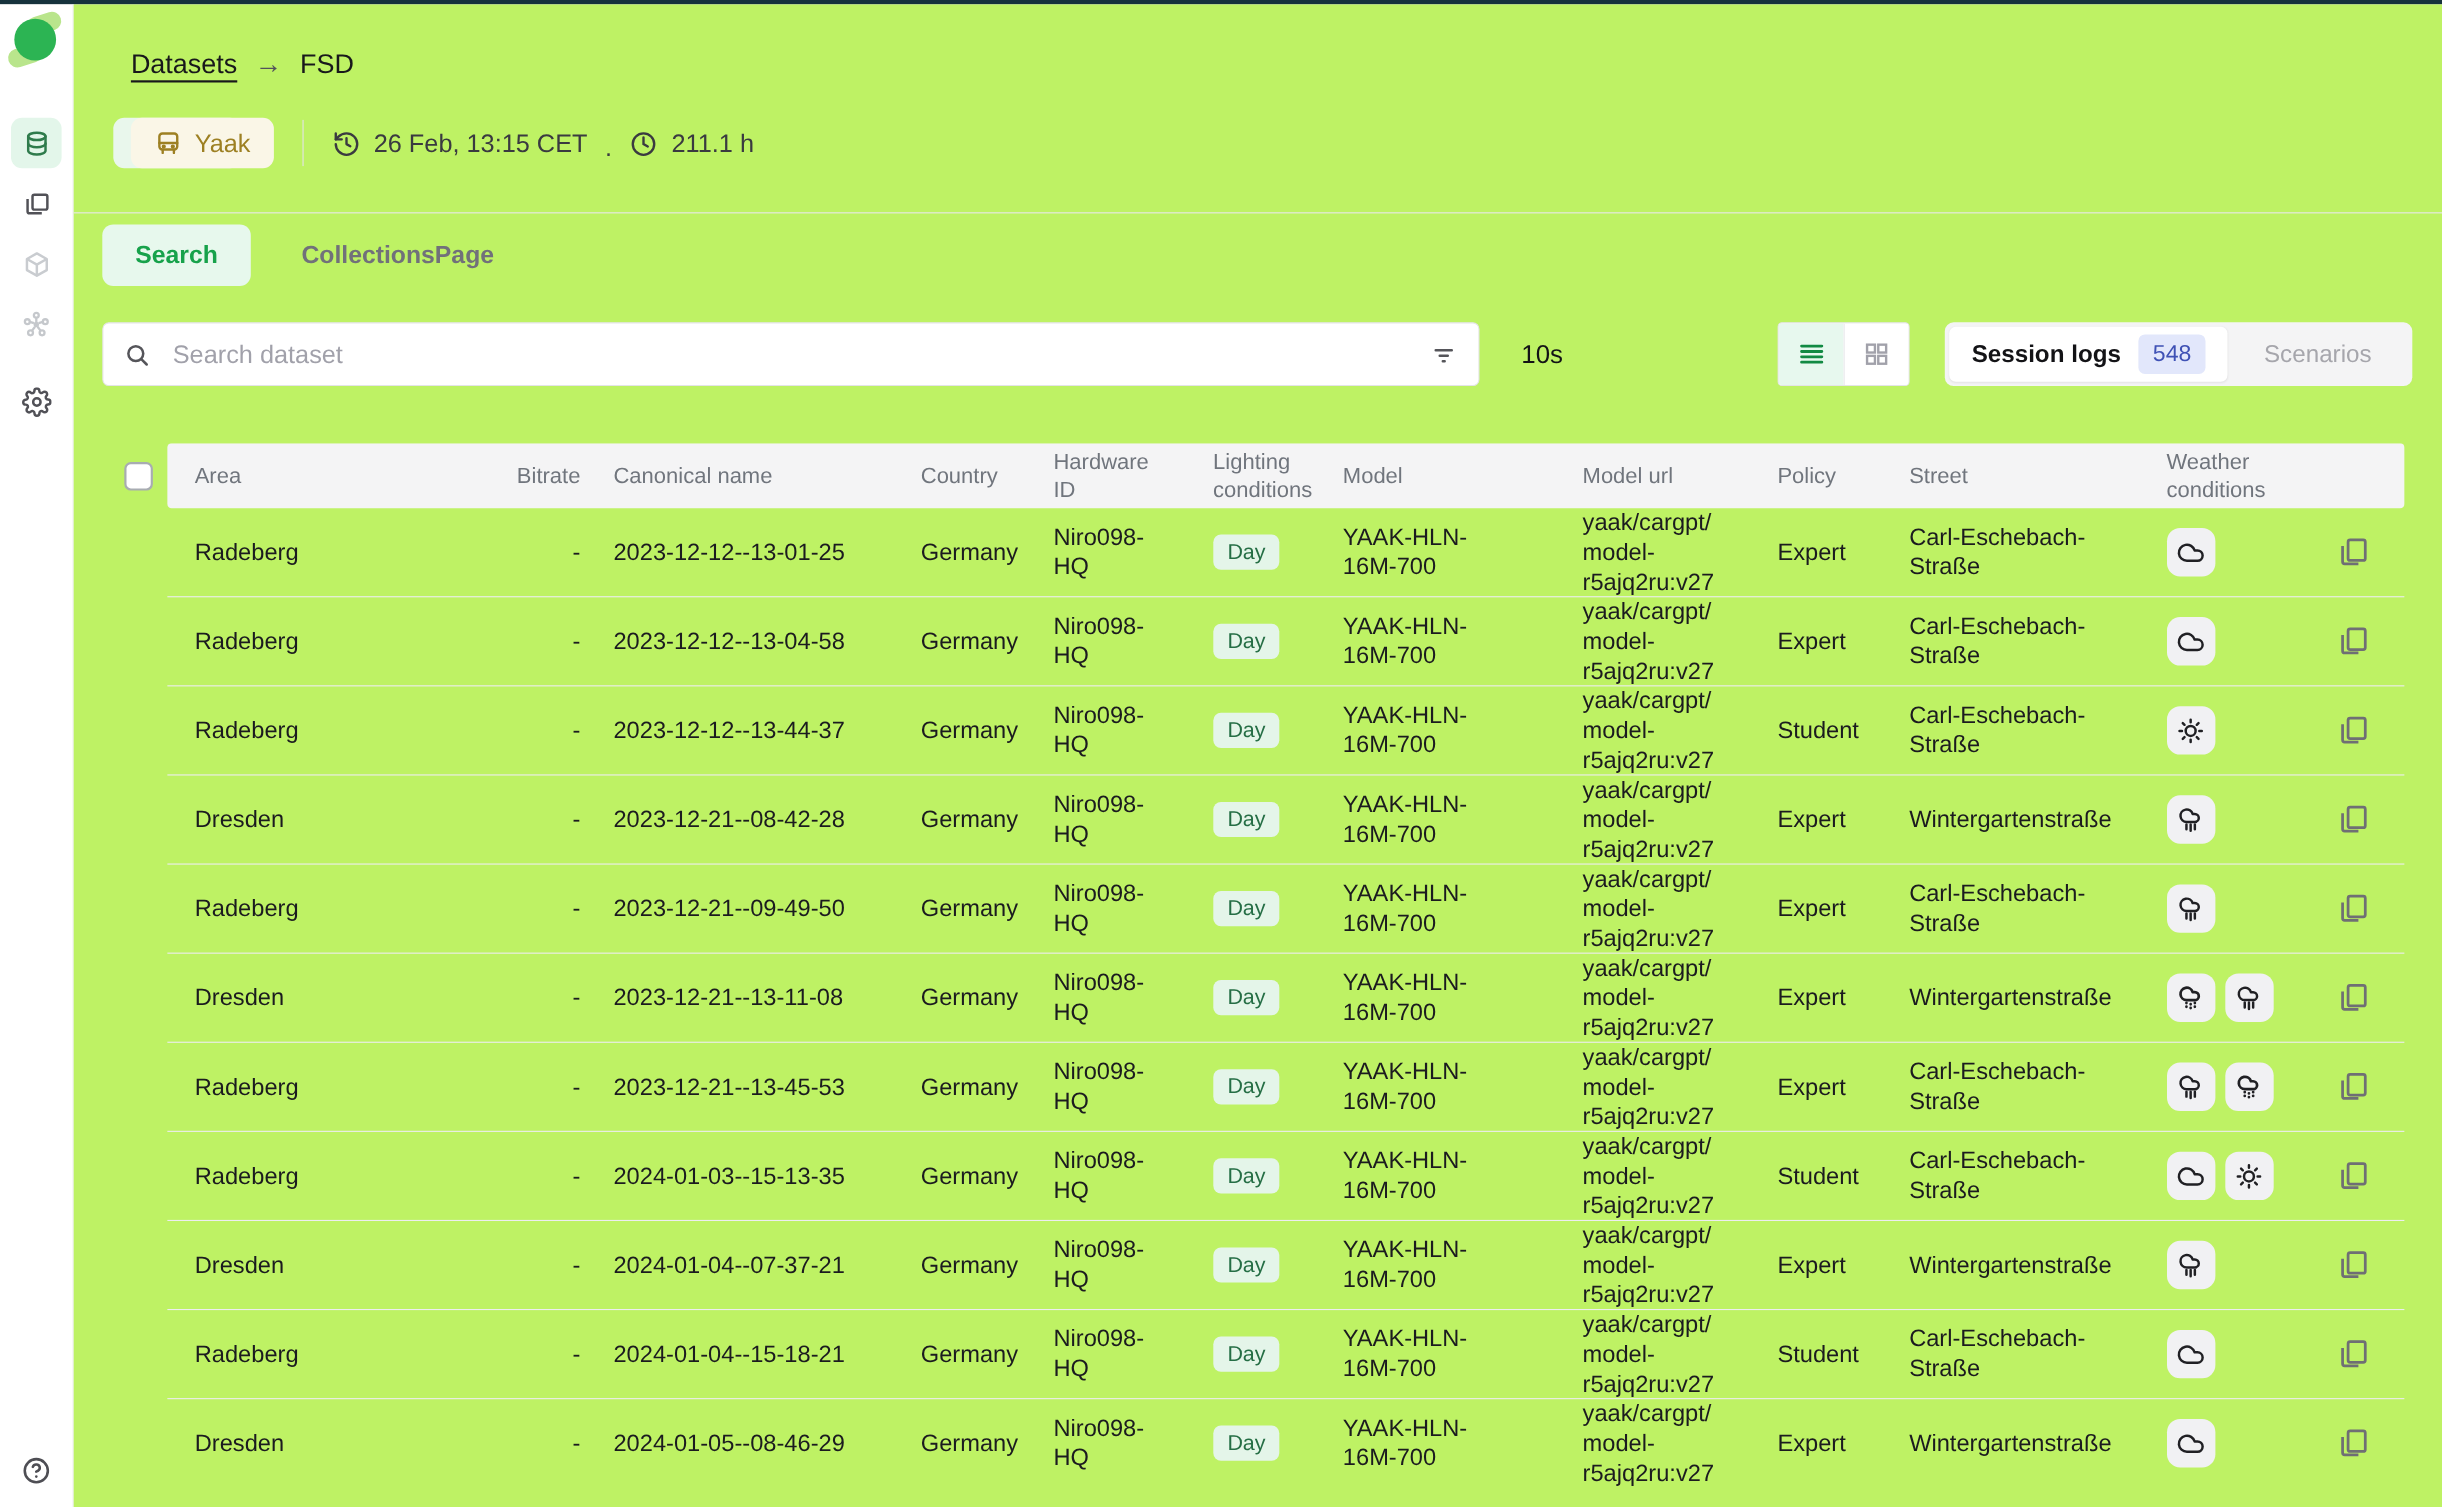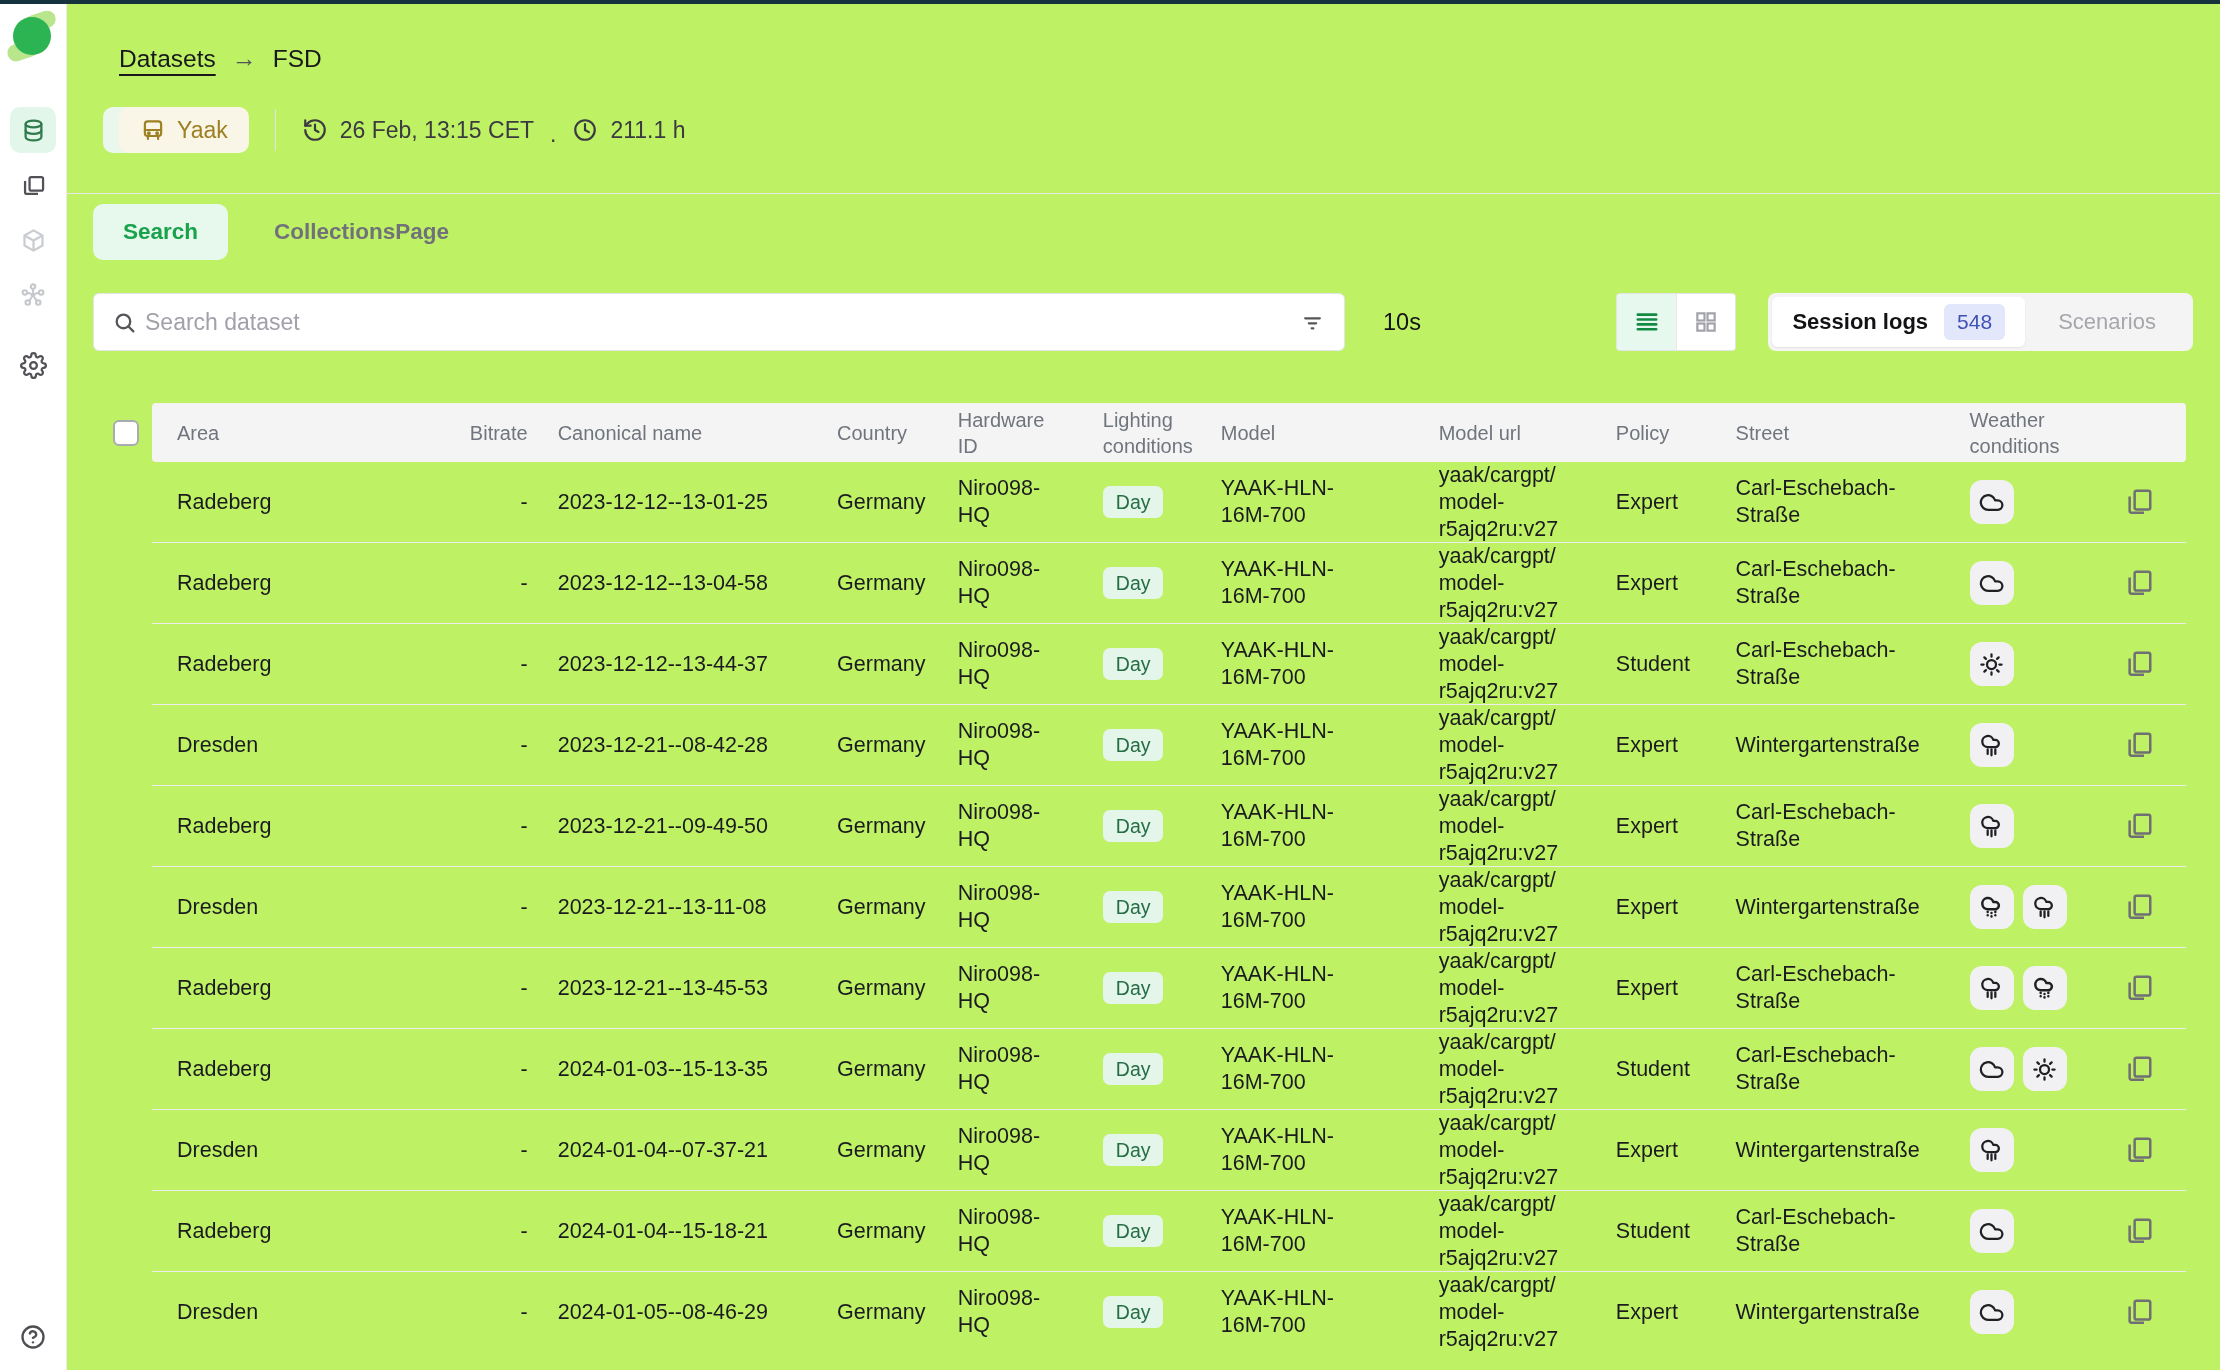--- a/index.html
+++ b/index.html
@@ -35,36 +35,36 @@
   .crumb-current { color:#18181b; font-weight:500; }
 
   .meta-row { position:absolute; left:52px; top:102px; height:48px; display:flex; align-items:center; }
   .chip-stack { position:relative; height:46px; }
   .chip-ghost { position:absolute; left:-16px; top:0; width:116px; height:46px;
     background:#e9f7ec; border-radius:10px; }
   .vehicle-chip { position:relative; height:46px; padding:0 21px; background:#faf6e7;
     border-radius:10px; display:flex; align-items:center; gap:11px;
     color:#9d8023; font-size:23px; font-weight:500; }
   .meta-divider { width:1px; height:42px; background:#e3e3e6; margin:0 26px; }
-  .meta-item { display:flex; align-items:flex-start; gap:12px; font-size:23px; color:#3a3a40; }
+  .meta-item { display:flex; align-items:flex-end; gap:12px; font-size:23px; color:#3a3a40; }
   .meta-dot { color:#3a3a40; font-size:23px; margin:8px 16px 0 16px; }
 
   .header-border { position:absolute; left:0; top:189px; width:2153px; height:1px; background:#e9e9ec; }
 
   .tabs { position:absolute; left:26px; top:198px; height:60px; display:flex; align-items:center; gap:46px;font-weight:bold; }
   .tab-active { padding:15px 30px; background:#e7f8ed; color:#17a24b; border-radius:10px;
     font-size:22.5px; }
   .tab-plain { color:#71717a; font-size:22.5px; }
 
   
   .toolbar { position:absolute; left:26px; top:288px; width:2100px; height:60px;
     display:flex; align-items:center; }
   .search-box { width:1252px; height:58px; border:1px solid #e4e4e7; border-radius:6px;
     background:#fff; display:flex; align-items:center; padding:0 10px 0 18px; }
-  .search-box input { flex:1; border:none; outline:none; font-size:23px; margin-left:8px;
+  .search-box input { flex:1; border:none; outline:none; font-size:23px; margin-left:20px;
     font-family:"Liberation Sans", sans-serif; color:#18181b; }
   .search-box input::placeholder { color:#a1a1aa; }
   .filter-btn { width:44px; height:44px; display:flex; align-items:center; justify-content:center;
     background:none; border:none; cursor:pointer; }
   .interval { margin-left:38px; font-size:23.5px; color:#131316; }
   .toolbar-spacer { flex:1; }
   .view-toggle { width:120px; height:58px; border:1px solid #e4e4e7; border-radius:4px;
     display:flex; overflow:hidden; background:#fff; }
   .vt-btn { width:59.5px; height:100%; display:flex; align-items:center; justify-content:center;
     border:none; background:#fff; cursor:pointer; }

